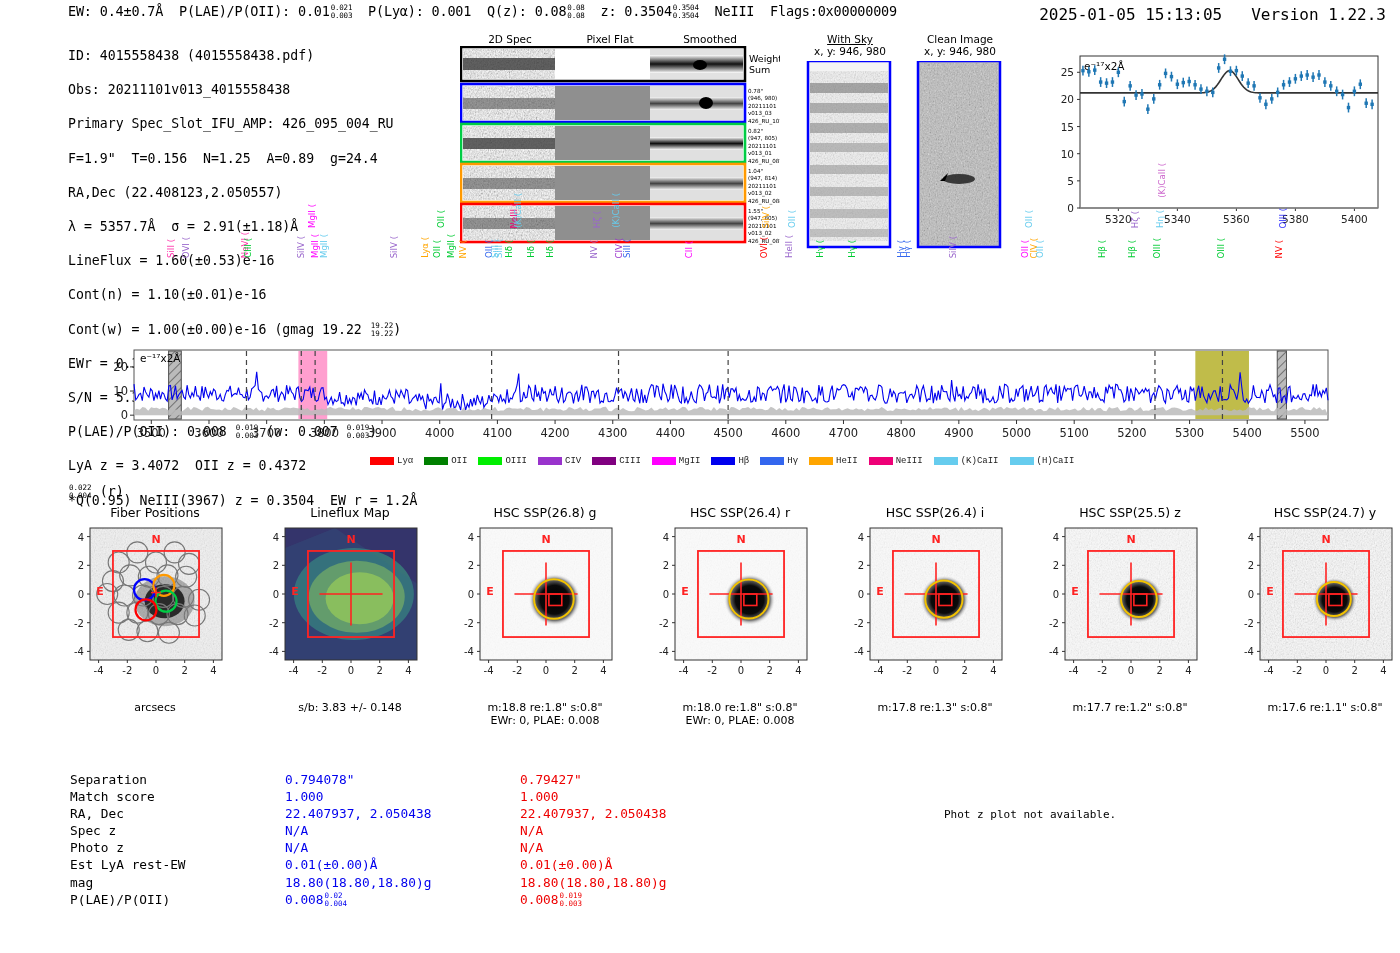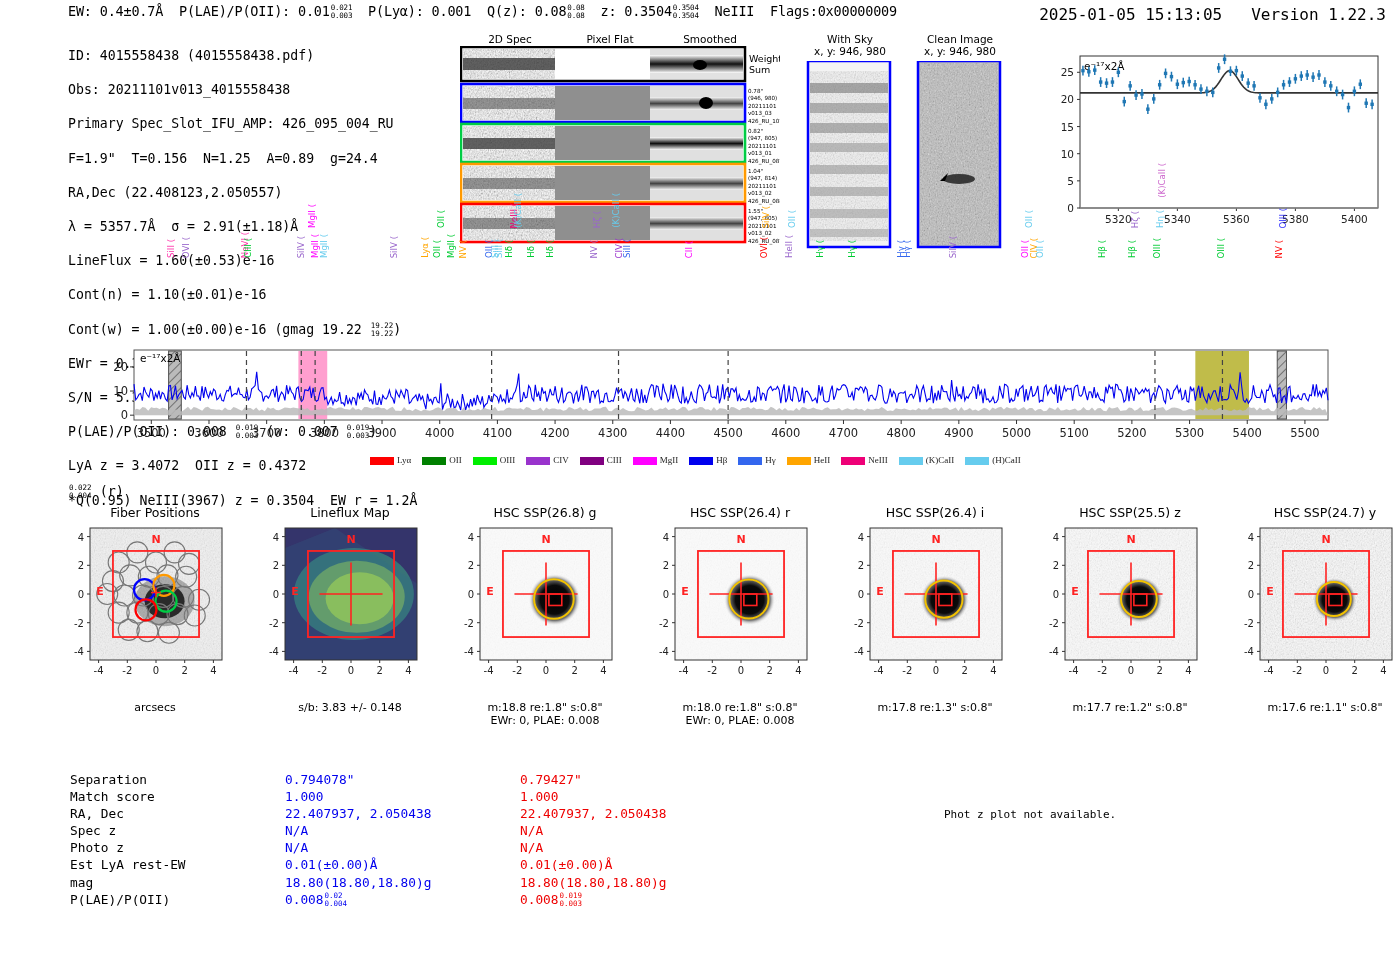--- a/index.html
+++ b/index.html
@@ -15,21 +15,21 @@
   .frac{display:inline-block;vertical-align:middle;font-size:7.5px;line-height:8px;text-align:left;margin-left:1px;position:relative;top:0px;}
   .frac span{display:block;}
 
   
   #info{left:68px;top:30px;font-size:13.2px;line-height:17.1px;white-space:pre;}
 
   
   .ttl{font-size:10.5px;text-align:center;}
   .linelabel{position:absolute;font-size:8.6px;font-family:"DejaVu Sans","Liberation Sans",sans-serif;
     writing-mode:vertical-rl;transform:rotate(180deg);white-space:nowrap;transform-origin:center;}
-  .legend-item{display:inline-block;margin-right:11px;font-size:9px;font-family:Liberation Serif, serif;color:#222;}
+  .legend-item{display:inline-block;margin-right:11px;font-size:9px;font-family:Liberation Mono, monospace;color:#222;}
   .legend-sw{display:inline-block;width:24px;height:8px;vertical-align:middle;margin-right:3px;}
 
   
   .thumb-title{font-size:12.5px;font-family:"DejaVu Sans","Liberation Sans",sans-serif;text-align:center;}
   .thumb-cap{font-size:11px;font-family:"DejaVu Sans","Liberation Sans",sans-serif;text-align:center;}
 
   
   #btable{left:70px;top:771px;font-size:12.8px;line-height:17.1px;}
   #btable td{padding:0;vertical-align:top;white-space:nowrap;font-family:"DejaVu Sans Mono",monospace;font-size:12.8px;line-height:17.1px;}
   #photoznote{left:944px;top:808px;font-size:11px;}
@@ -177,21 +177,21 @@
         <text x="288" y="167" font-size="5.6" font-family="DejaVu Sans, sans-serif" fill="#000">1.55"</text>
         <text x="288" y="174.4" font-size="5.6" font-family="DejaVu Sans, sans-serif" fill="#000">(947, 805)</text>
         <text x="288" y="181.8" font-size="5.6" font-family="DejaVu Sans, sans-serif" fill="#000">20211101</text>
         <text x="288" y="189.2" font-size="5.6" font-family="DejaVu Sans, sans-serif" fill="#000">v013_02</text>
         <text x="288" y="196.6" font-size="5.6" font-family="DejaVu Sans, sans-serif" fill="#000">426_RU_087</text>
       </g>
   </svg>
 </div>
 
 <div class="abs" id="cutouts" style="left:800px;top:33px;width:220px;height:215px;">
-  <div class="abs sans ttl" style="left:0;top:0;width:100px;">With Sky</div>
+  <div class="abs sans ttl" style="left:0;top:0;width:100px;text-decoration:underline;">With Sky</div>
   <div class="abs sans ttl" style="left:0;top:12px;width:100px;">x, y: 946, 980</div>
   <div class="abs sans ttl" style="left:110px;top:0;width:100px;">Clean Image</div>
   <div class="abs sans ttl" style="left:110px;top:12px;width:100px;">x, y: 946, 980</div>
   <svg class="abs" style="left:0;top:28px;" width="220" height="190">
     <rect x="8" y="0" width="82" height="186" fill="#f4f4f4" stroke="#0000ff" stroke-width="2.5"></rect>
     <g clip-path="inset(0)">
       <rect x="10" y="10" width="78" height="170" fill="#e5e5e5" filter="url(#nz2)" opacity="0.55"></rect>
       <g opacity="0.6">
         <rect x="10" y="22" width="78" height="10" fill="#777"></rect>
         <rect x="10" y="42" width="78" height="10" fill="#888"></rect>

